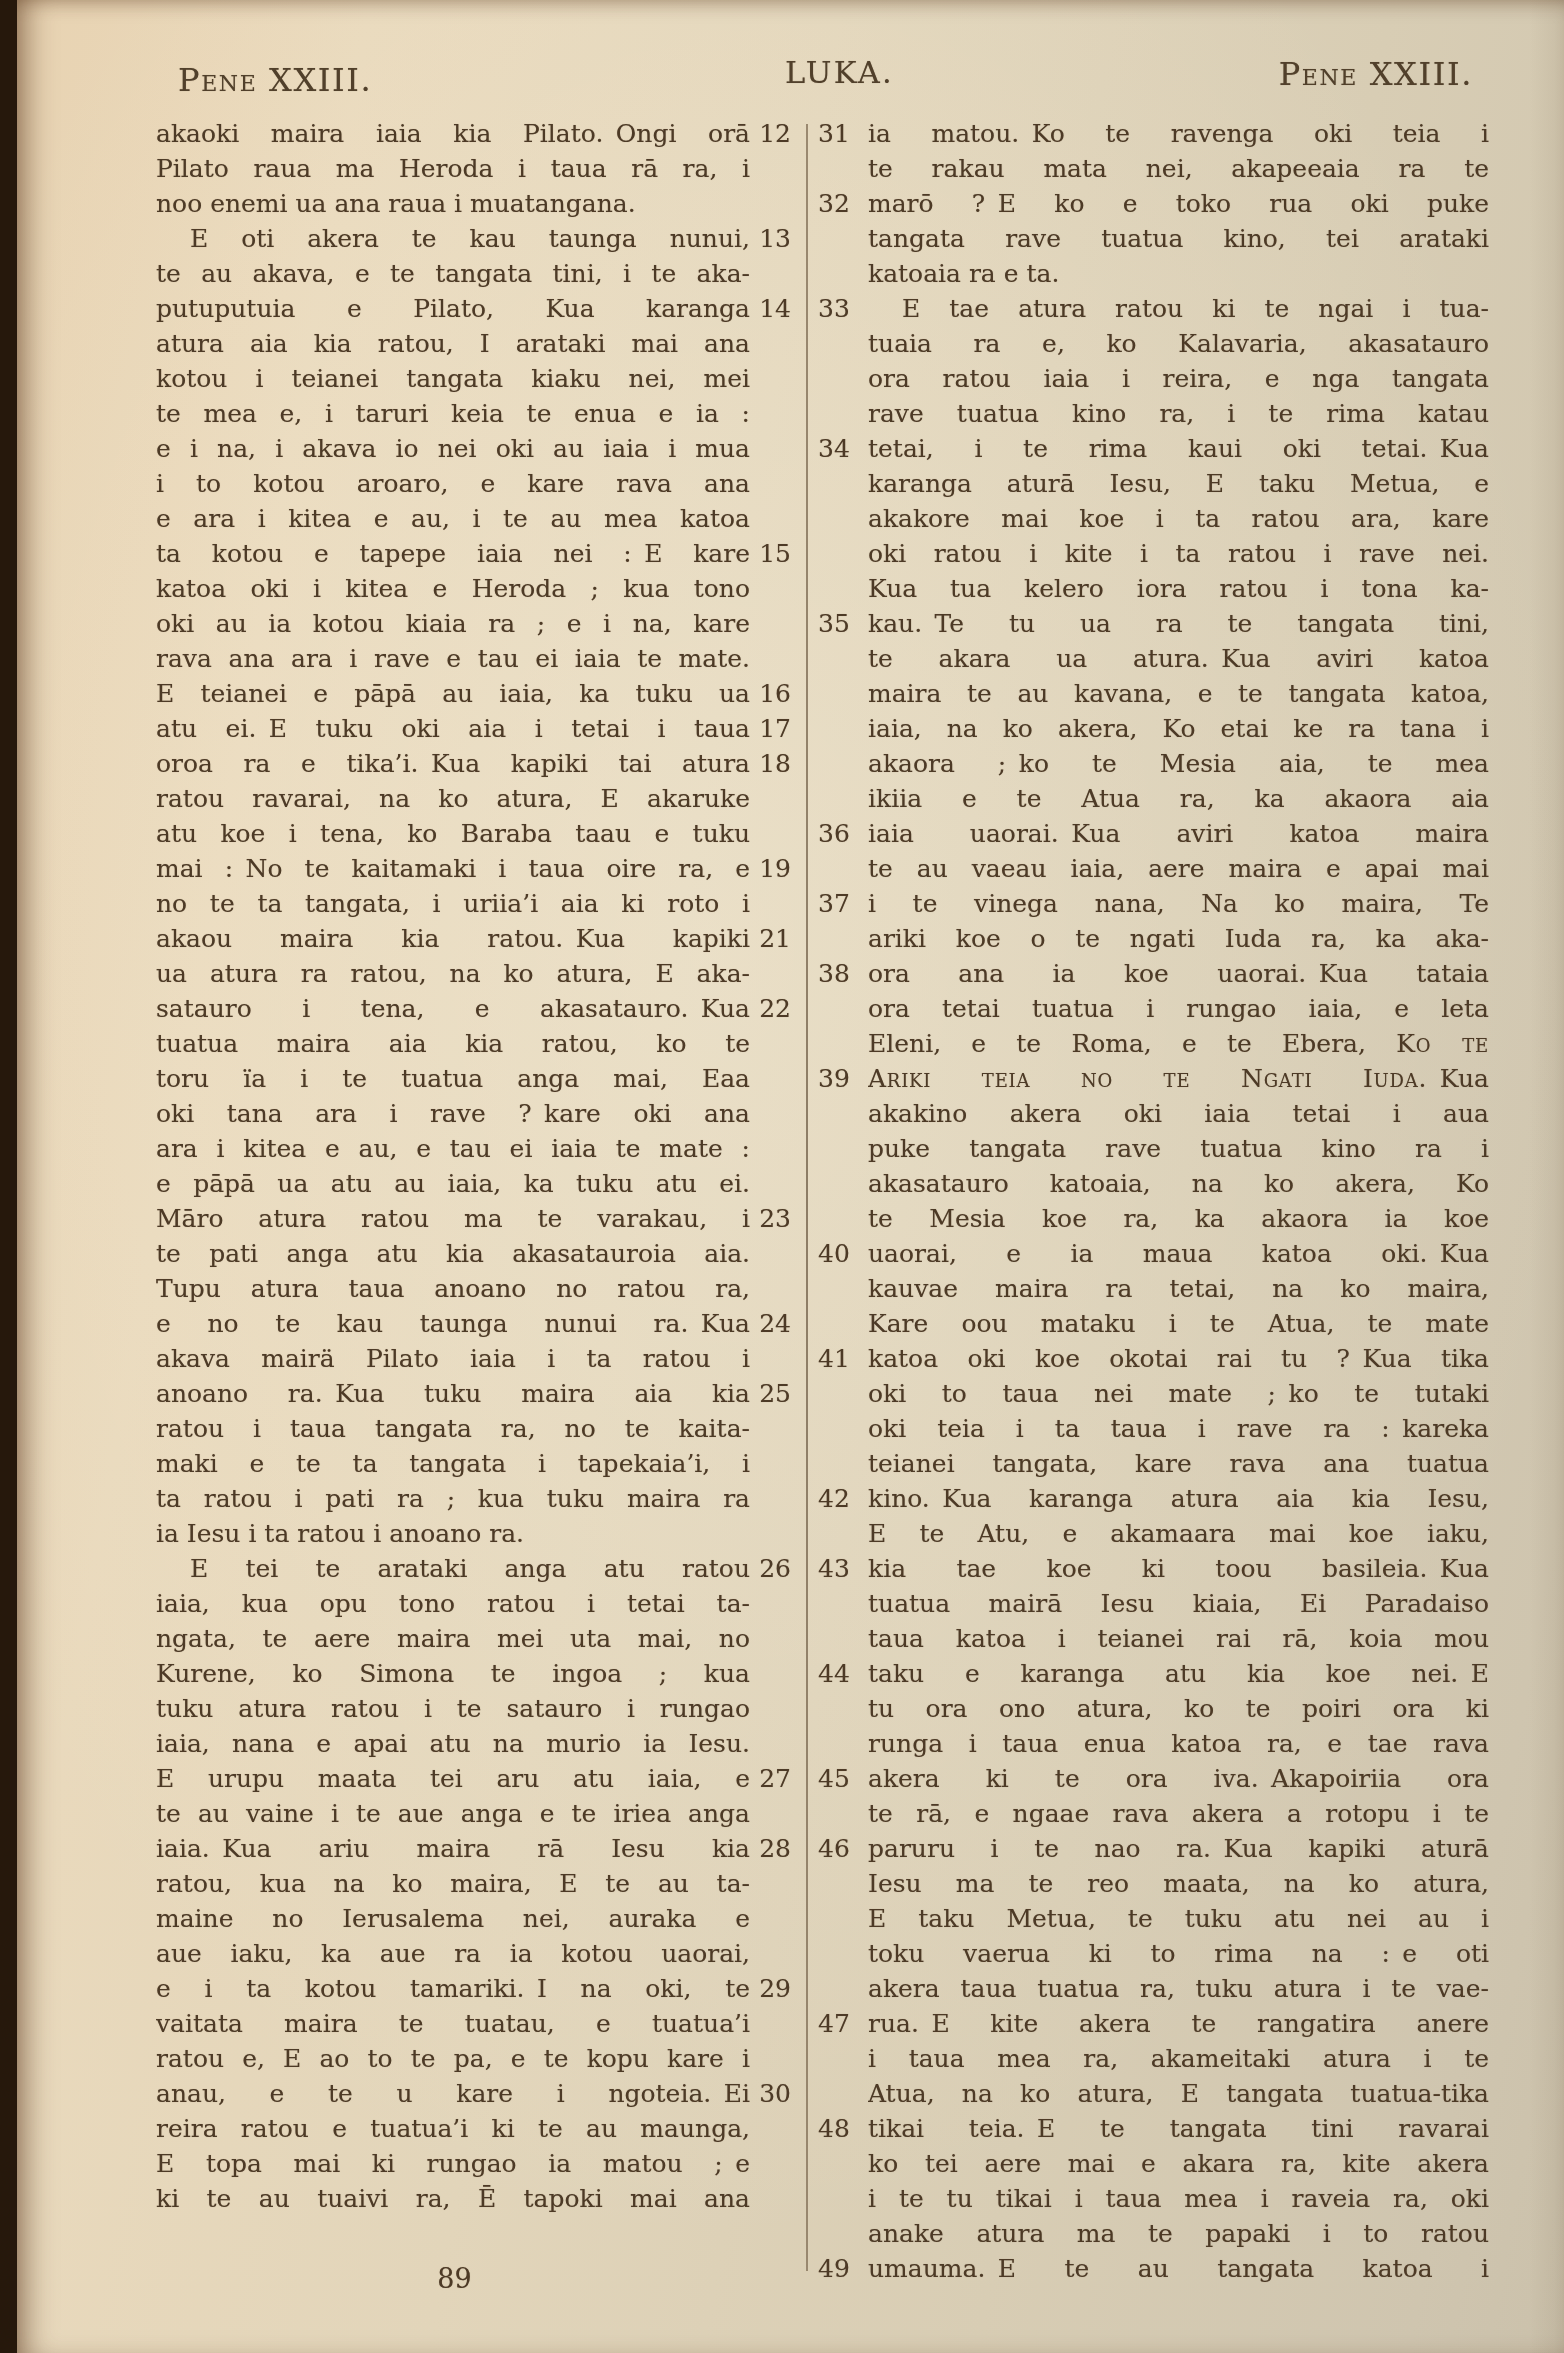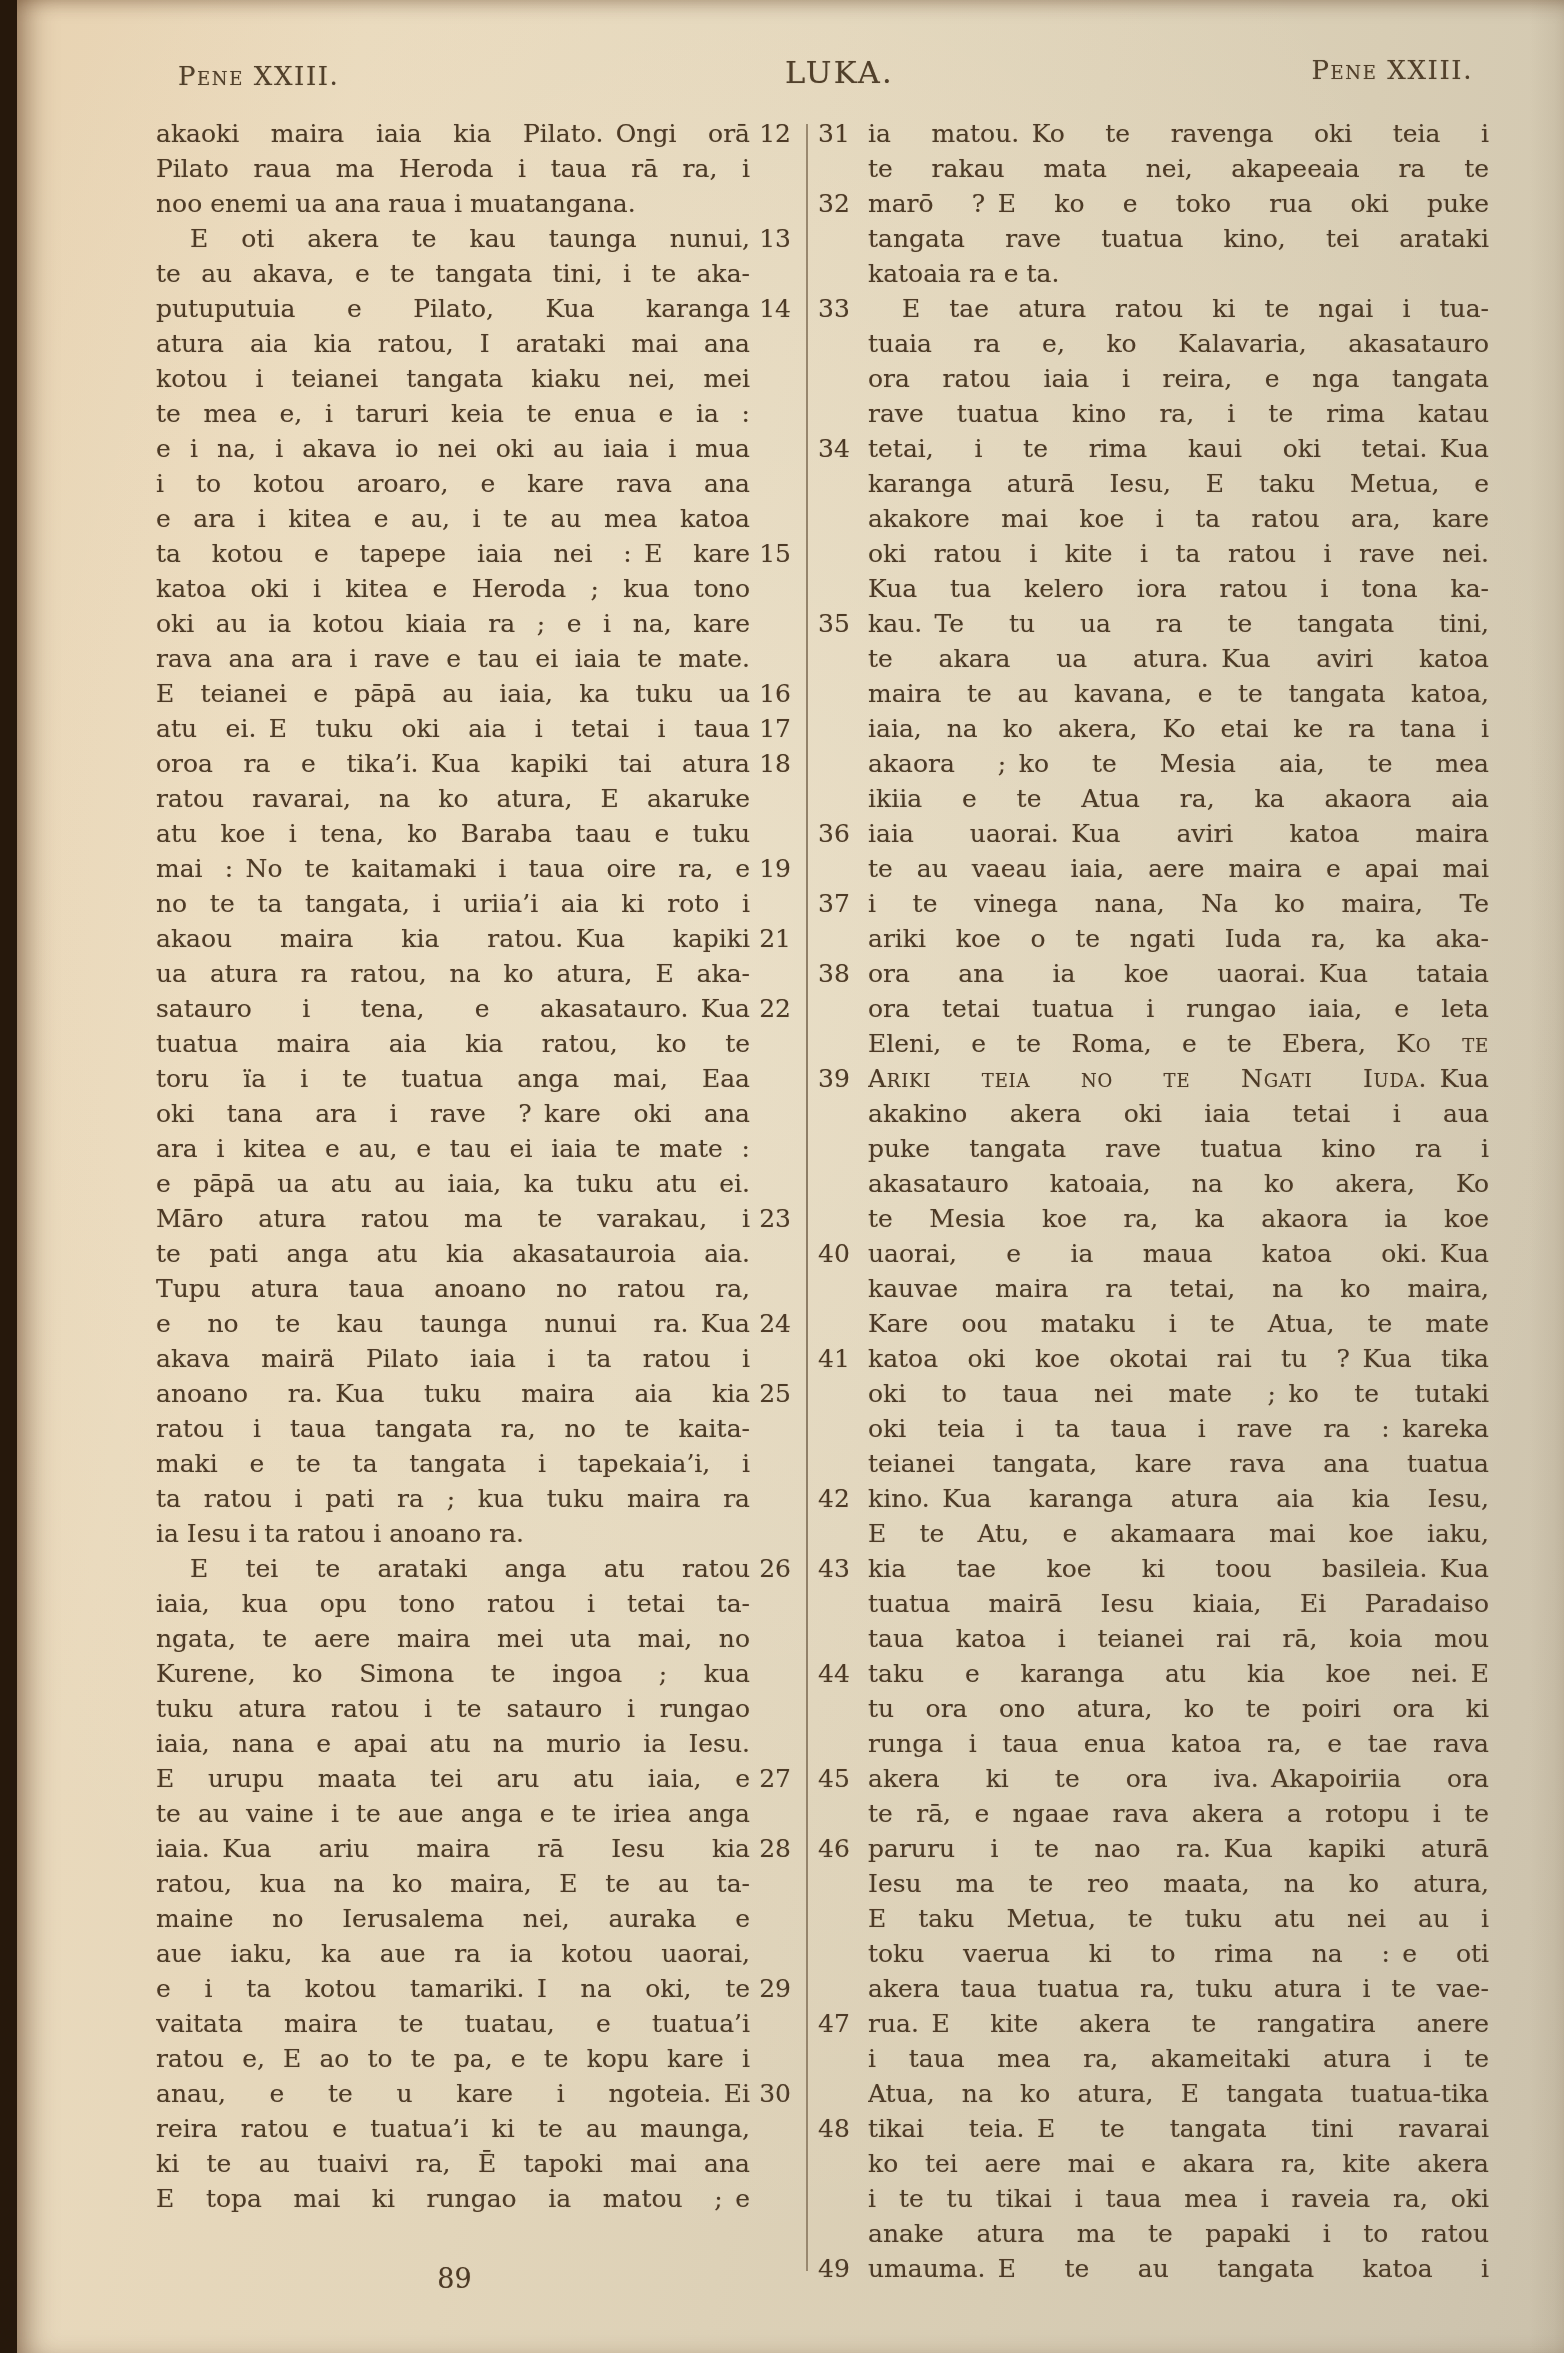--- a/index.html
+++ b/index.html
@@ -17,21 +17,21 @@
       linear-gradient(100deg,#e8d3b2 0%, #e9d9bc 18%, #e2d5ba 42%, #d8cdb4 70%, #cfc5af 92%, #cbc1ab 100%);
     box-shadow: inset 20.3px 0 30px -12.5px rgba(74,38,12,0.55), inset 0 11px 19px -11px rgba(74,38,12,0.35);
   }
   .running-head{
     position:absolute;top:50px;left:0;right:0;height:47px;
     color:#51402b;
   }
   .rh-side{
     position:absolute;
     font-variant:small-caps;
-    font-size:26px;letter-spacing:1.6px;
+    font-size:32px;letter-spacing:1.6px;
     text-shadow:0 0 0.8px rgba(80,60,35,.45);
   }
   .rh-left{left:161px;top:11px;}
   .rh-right{right:92px;top:4.7px;}
   .rh-center{
     position:absolute;left:689px;width:188px;text-align:right;top:4.7px;
     font-size:30.5px;letter-spacing:2.3px;
     text-shadow:0 0 0.8px rgba(80,60,35,.45);
   }
   .col-rule{
@@ -305,25 +305,25 @@
       </div>
       <div class="line">
         <div class="t">anau, e te u kare i ngoteia. Ei</div>
         <div class="vn">30</div>
       </div>
       <div class="line">
         <div class="t">reira ratou e tuatua’i ki te au maunga,</div>
         <div class="vn"></div>
       </div>
       <div class="line">
+        <div class="t">E topa mai ki rungao ia matou ; e</div>
+        <div class="vn"></div>
+      </div>
+      <div class="line">
         <div class="t">ki te au tuaivi ra, Ē tapoki mai ana</div>
-        <div class="vn"></div>
-      </div>
-      <div class="line">
-        <div class="t">E topa mai ki rungao ia matou ; e</div>
         <div class="vn"></div>
       </div>
     </div>
   <div class="column right" id="col-right">
       <div class="line">
         <div class="vn">31</div>
         <div class="t">ia matou. Ko te ravenga oki teia i</div>
       </div>
       <div class="line">
         <div class="vn"></div>

